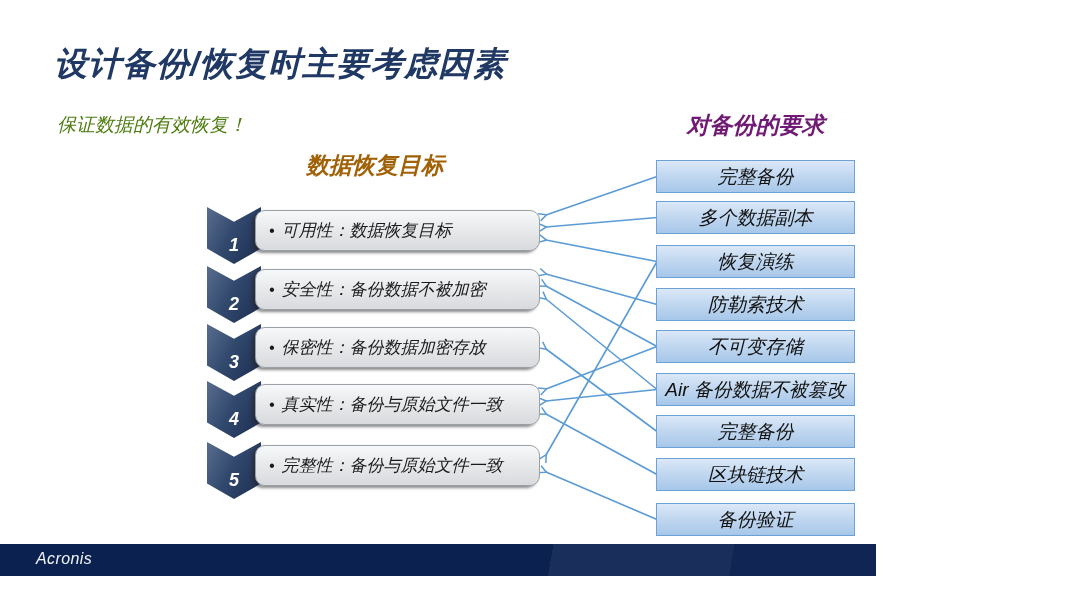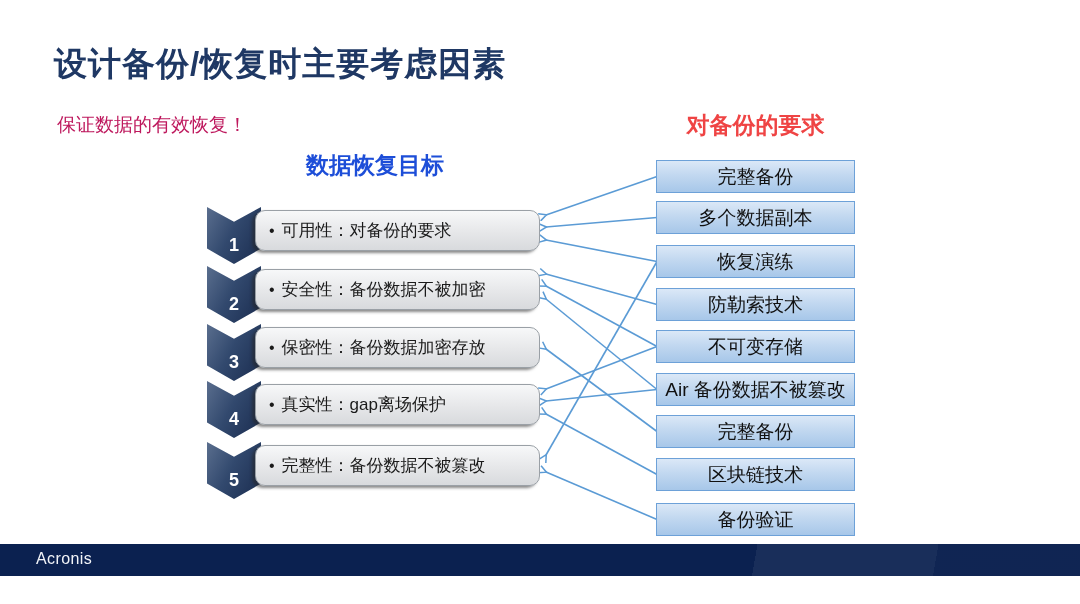--- a/index.html
+++ b/index.html
@@ -2,39 +2,39 @@
 <html><head>
 <meta charset="utf-8">
 <style>
   html,body{margin:0;padding:0;}
   body{
     width:1080px;height:604px;
     background:#ffffff;
     font-family:"Liberation Sans","DejaVu Sans",sans-serif;
     overflow:hidden;
   }
-  .slide{position:relative;width:1080px;height:604px;background:#ffffff;}
+  .slide{position:relative;width:1080px;height:604px;background:#ffffff;font-style:italic;}
 
   
   .title{
     position:absolute;left:54px;top:42px;
     font-size:33px;font-weight:700;color:#1f3864;
     letter-spacing:1px;margin:0;
   }
   .subtitle{
     position:absolute;left:57px;top:112px;
-    font-size:19px;color:#be185d;
+    font-size:19px;color:#4d7c0f;
   }
   .left-heading{
     position:absolute;left:240px;top:150px;width:270px;text-align:center;
-    font-size:23px;font-weight:700;color:#1d4ed8;
+    font-size:23px;font-weight:700;color:#a16207;
   }
   .right-heading{
     position:absolute;left:656px;top:110px;width:199px;text-align:center;
-    font-size:23px;font-weight:700;color:#ef4444;
+    font-size:23px;font-weight:700;color:#701a75;
   }
 
   
   svg.arrows{position:absolute;left:0;top:0;width:1080px;height:604px;z-index:1;pointer-events:none;}
   .conn{stroke:#5b9bd5;stroke-width:1.6;}
 
   
   .goal-row{position:absolute;left:207px;width:335px;height:60px;z-index:2;}
   .chevron{
     position:absolute;left:0;top:0;width:54px;height:57px;
@@ -60,21 +60,21 @@
   .req-box{
     position:absolute;left:656px;width:199px;height:33px;z-index:2;
     background:linear-gradient(180deg,#dbe8f7 0%,#c2d8f0 45%,#a7c7e9 100%);
     border:1px solid #6da1d8;box-sizing:border-box;
     display:flex;align-items:center;justify-content:center;
     font-size:19px;color:#111111;white-space:nowrap;
   }
 
   
   .footer{
-    position:absolute;left:0;top:544px;width:1080px;height:32px;
+    position:absolute;left:0;top:544px;width:876px;height:32px;
     background:#0b2150;z-index:3;overflow:hidden;
   }
   .footer::before{
     content:"";position:absolute;right:0;top:0;width:560px;height:100%;
     background:
       linear-gradient(100deg,transparent 42%,rgba(255,255,255,0.06) 42%,rgba(255,255,255,0.06) 74%,rgba(255,255,255,0.02) 74%);
   }
   .footer .brand{
     position:absolute;left:36px;top:6px;
     color:#f2f4f8;font-size:16px;font-weight:500;letter-spacing:0.4px;
@@ -111,21 +111,21 @@
         <line x1="657" y1="519.5" x2="546" y2="472" class="conn" marker-end="url(#arrowhead)"></line>
       </g>
   </svg>
 
   <div class="goal-row" style="top:207px">
     <div class="chevron">
       <span class="num">1</span>
     </div>
     <div class="goal-box">
       <span class="bullet">•</span>
-      <span class="goal-text">可用性：对备份的要求</span>
+      <span class="goal-text">可用性：数据恢复目标</span>
     </div>
   </div>
   <div class="goal-row" style="top:266px">
     <div class="chevron">
       <span class="num">2</span>
     </div>
     <div class="goal-box">
       <span class="bullet">•</span>
       <span class="goal-text">安全性：备份数据不被加密</span>
     </div>
@@ -138,30 +138,30 @@
       <span class="bullet">•</span>
       <span class="goal-text">保密性：备份数据加密存放</span>
     </div>
   </div>
   <div class="goal-row" style="top:381px">
     <div class="chevron">
       <span class="num">4</span>
     </div>
     <div class="goal-box">
       <span class="bullet">•</span>
-      <span class="goal-text">真实性：gap离场保护</span>
+      <span class="goal-text">真实性：备份与原始文件一致</span>
     </div>
   </div>
   <div class="goal-row" style="top:442px">
     <div class="chevron">
       <span class="num">5</span>
     </div>
     <div class="goal-box">
       <span class="bullet">•</span>
-      <span class="goal-text">完整性：备份数据不被篡改</span>
+      <span class="goal-text">完整性：备份与原始文件一致</span>
     </div>
   </div>
 
   <div class="req-box" style="top:160px">完整备份</div>
   <div class="req-box" style="top:201px">多个数据副本</div>
   <div class="req-box" style="top:245px">恢复演练</div>
   <div class="req-box" style="top:330px">不可变存储</div>
   <div class="req-box" style="top:288px">防勒索技术</div>
   <div class="req-box" style="top:373px">Air 备份数据不被篡改</div>
   <div class="req-box" style="top:415px">完整备份</div>

